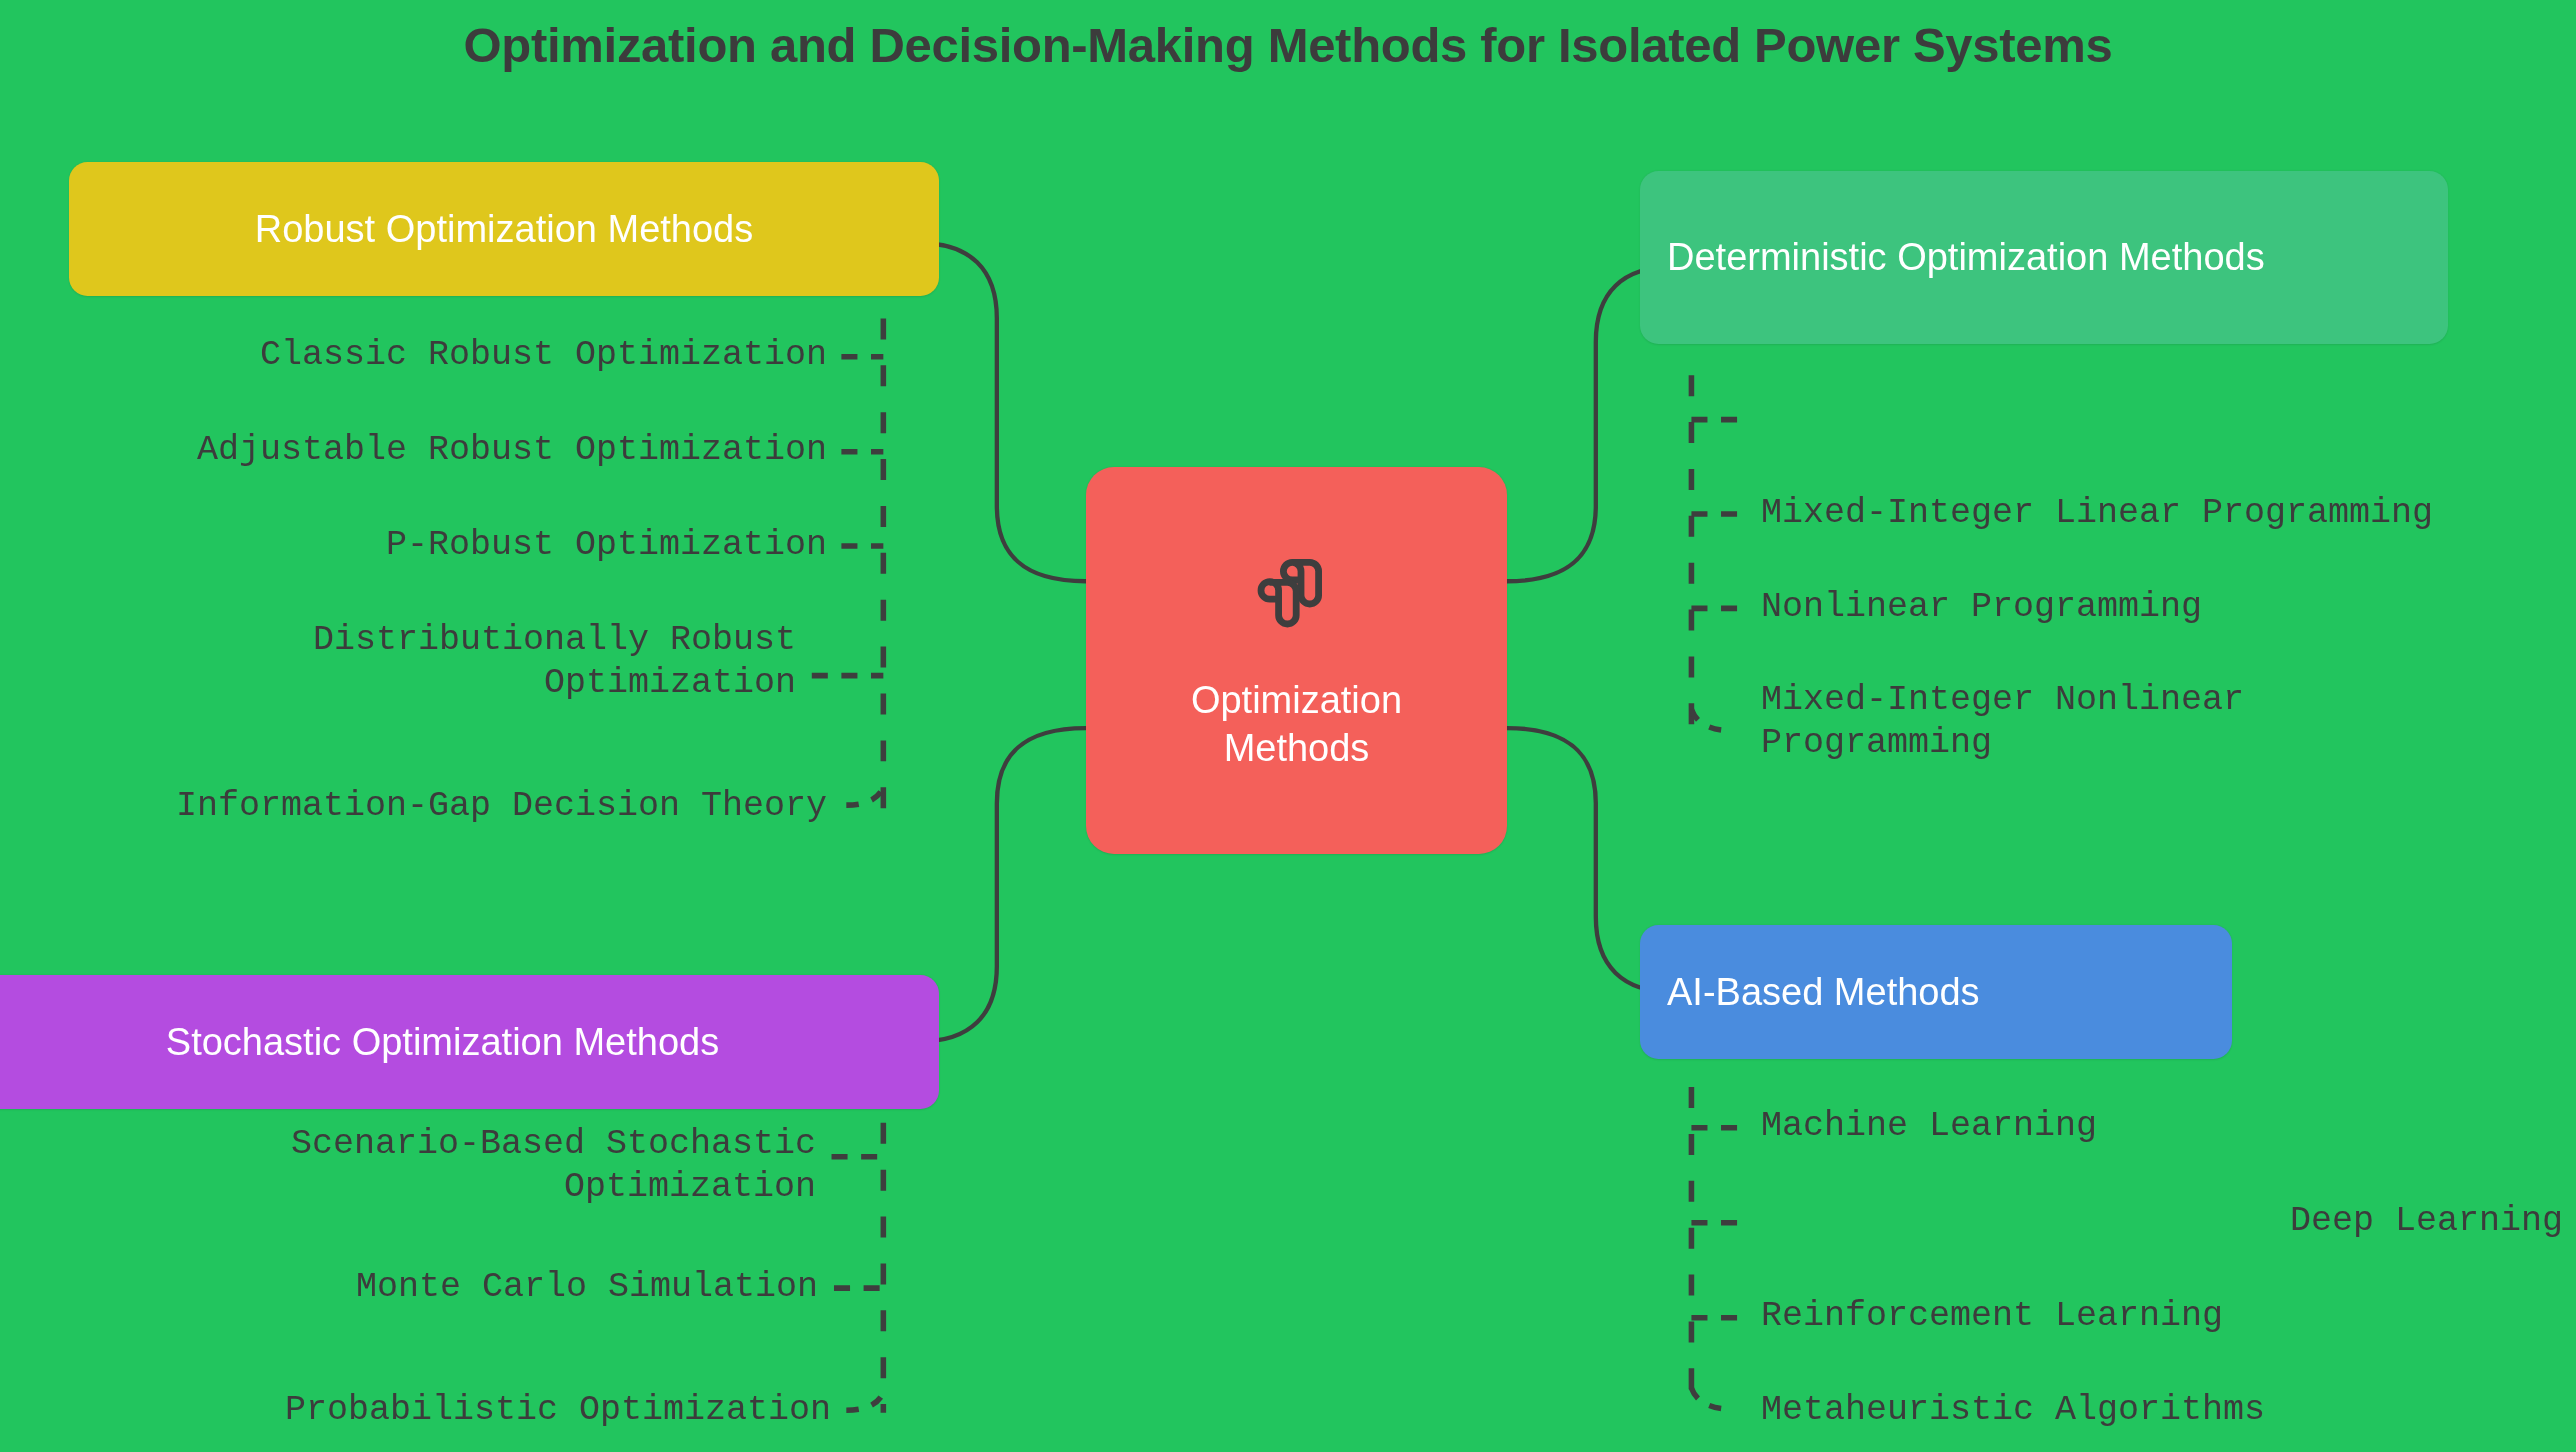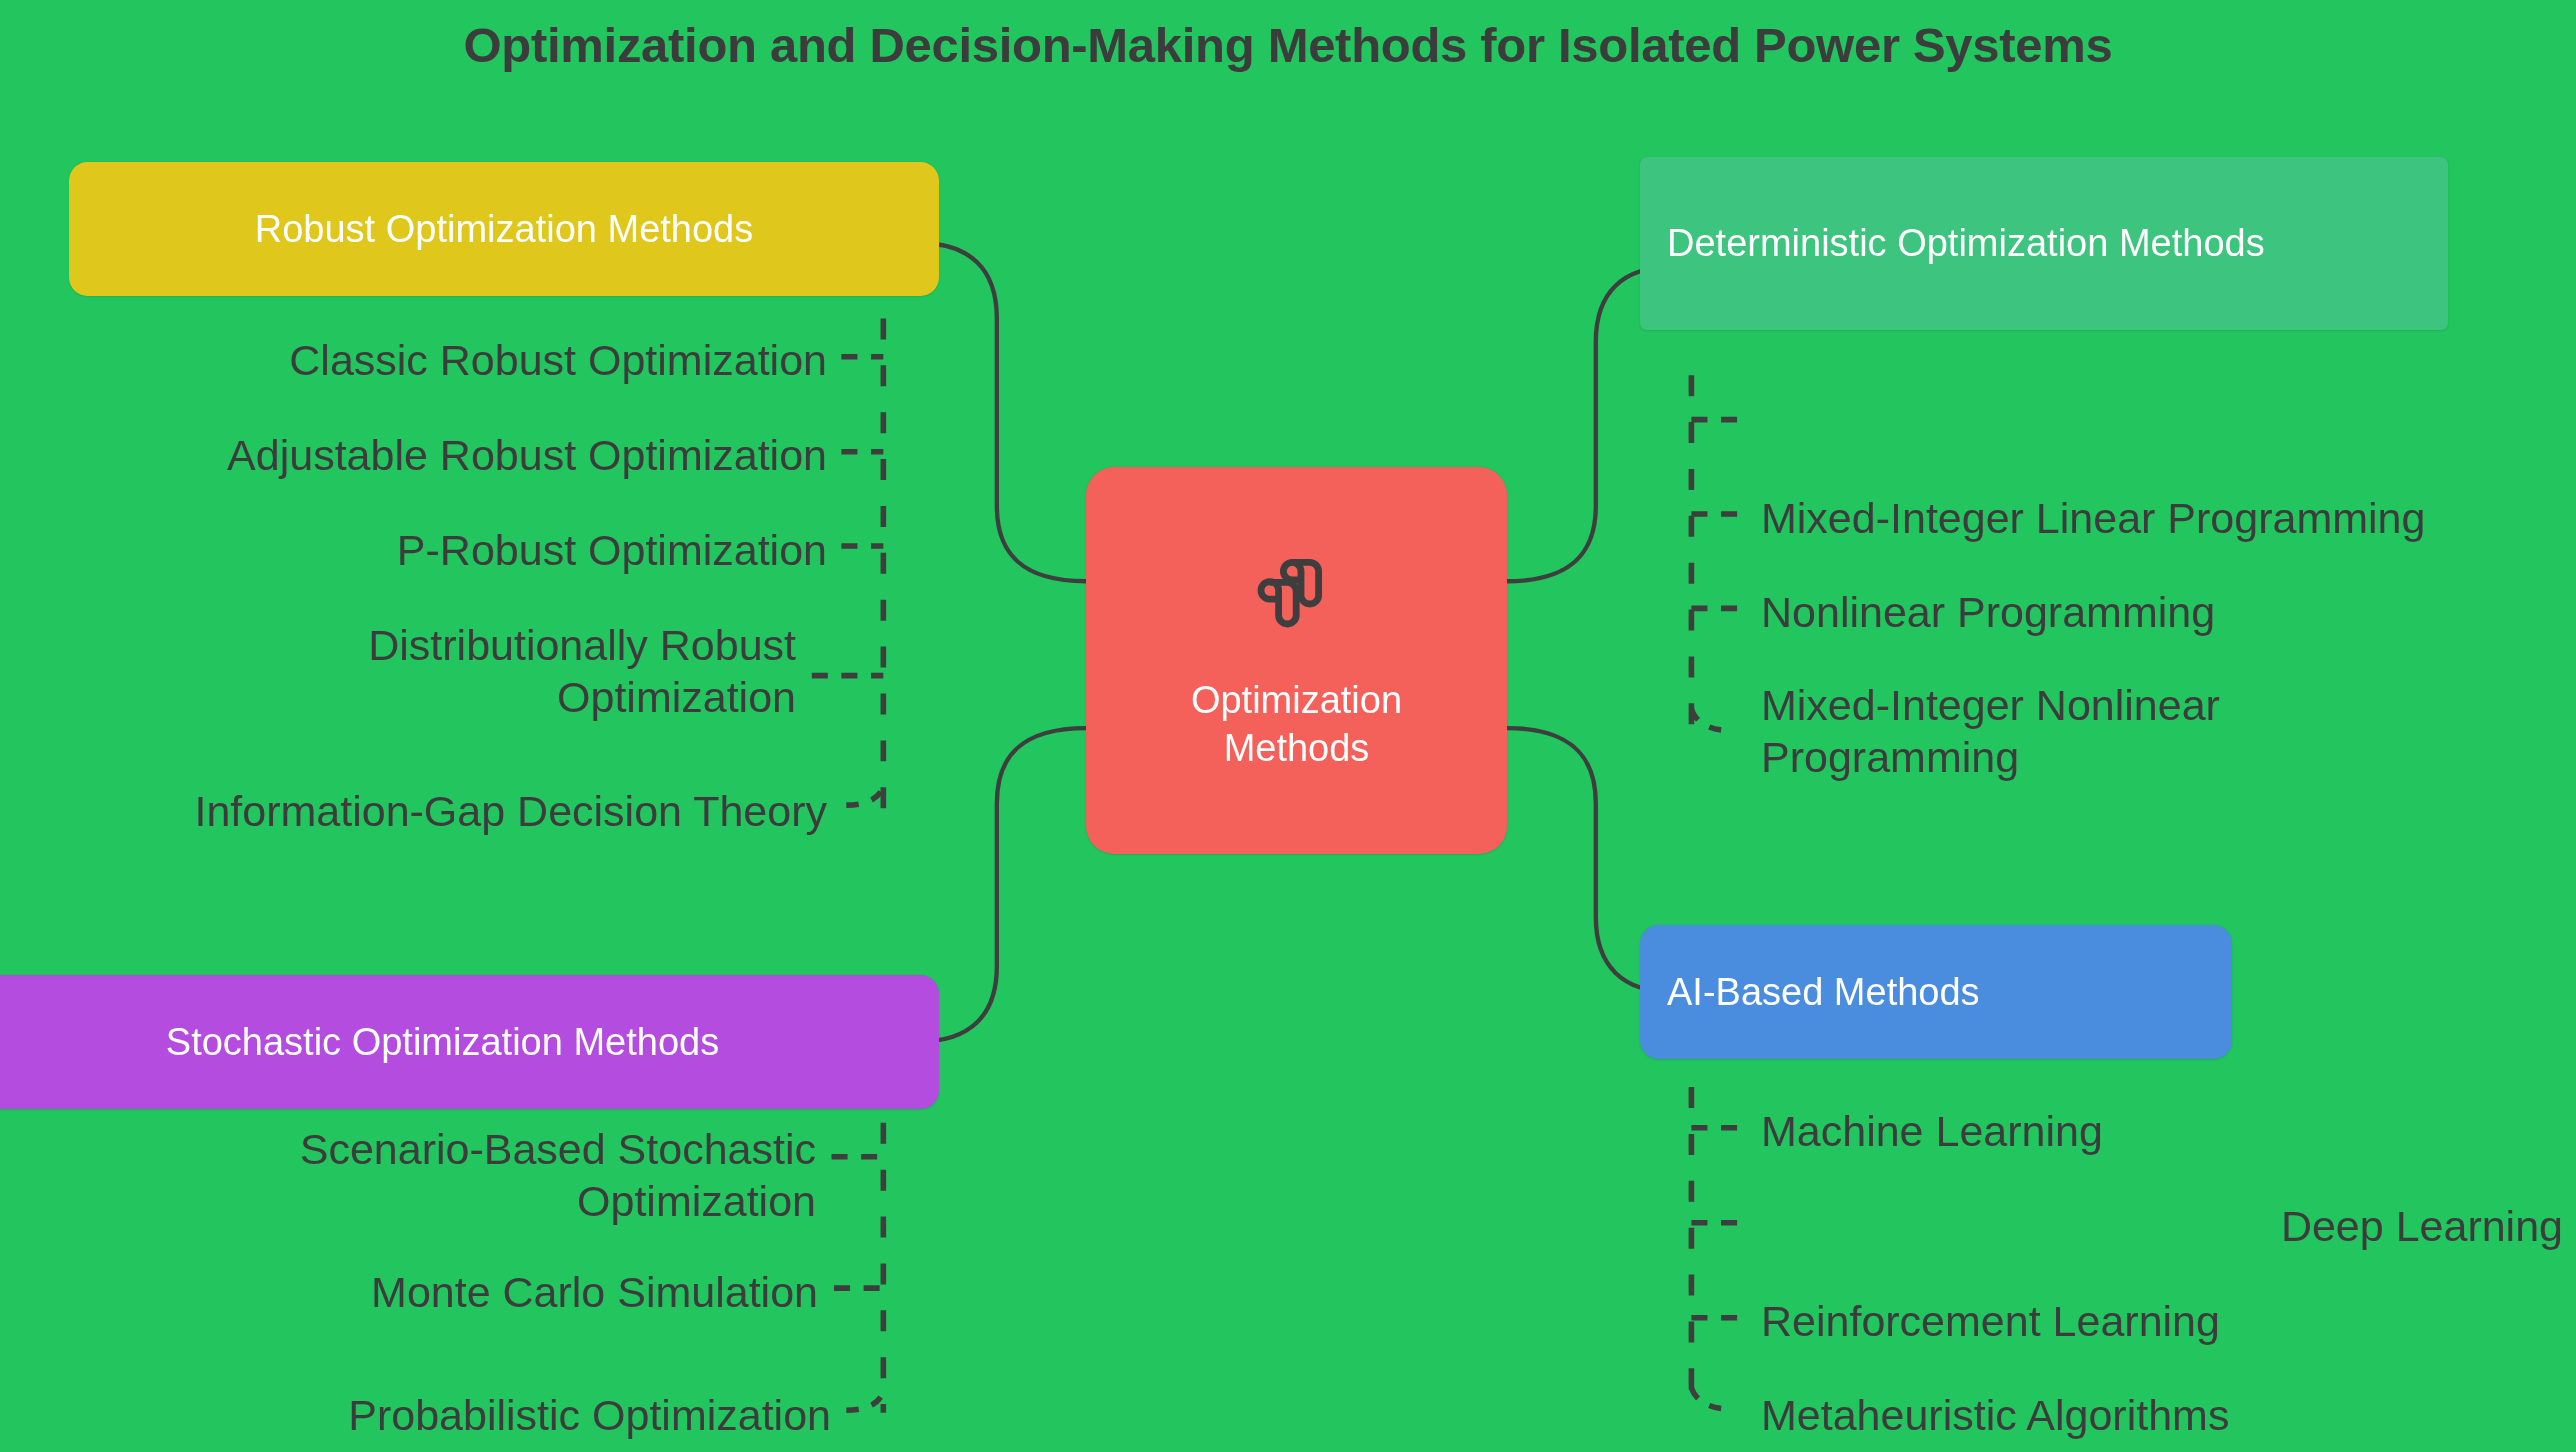--- a/index.html
+++ b/index.html
@@ -63,24 +63,25 @@
     line-height: 1.26;
   }
   .node-icon {
     margin-bottom: 21px;
     display: block;
   }
 
   
   .leaf {
     position: absolute;
-    font-size: 43px;
+    font-size: 35px;
     line-height: 1.22;
     color: #3c3c3c;
     white-space: pre-line;
+    font-family: Liberation Mono, monospace;
   }
   .leaf.right-side  { text-align: right; }
   .leaf.left-side   { text-align: left;  }
 </style>
 </head>
 <body>
 
 <div id="canvas">
 
   <svg id="wires" viewBox="0 0 4176 2355" xmlns="http://www.w3.org/2000/svg">
@@ -137,21 +138,21 @@
       </svg>
     </span>
     <span>Optimization</span>
     <span>Methods</span>
   </div>
 
   <div class="node" style="left:69px; top:162px; width:870px; height:134px; background:#DFC71C; justify-content:center;">
     <span>Robust Optimization Methods</span>
   </div>
 
-  <div class="node" style="left:1640px; top:157px; width:808px; height:173px; background:#3DC47E;border-radius:7px;">
+  <div class="node" style="left:1640px; top:171px; width:808px; height:173px; background:#3DC47E;">
     <span>Deterministic Optimization Methods</span>
   </div>
 
   <div class="node" style="left:-54px; top:975px; width:993px; height:134px; background:#B44CE0; justify-content:center;">
     <span>Stochastic Optimization Methods</span>
   </div>
 
   <div class="node" style="left:1640px; top:925px; width:592px; height:134px; background:#4A8CDE;text-align:right;">
     <span>AI-Based Methods</span>
   </div>

